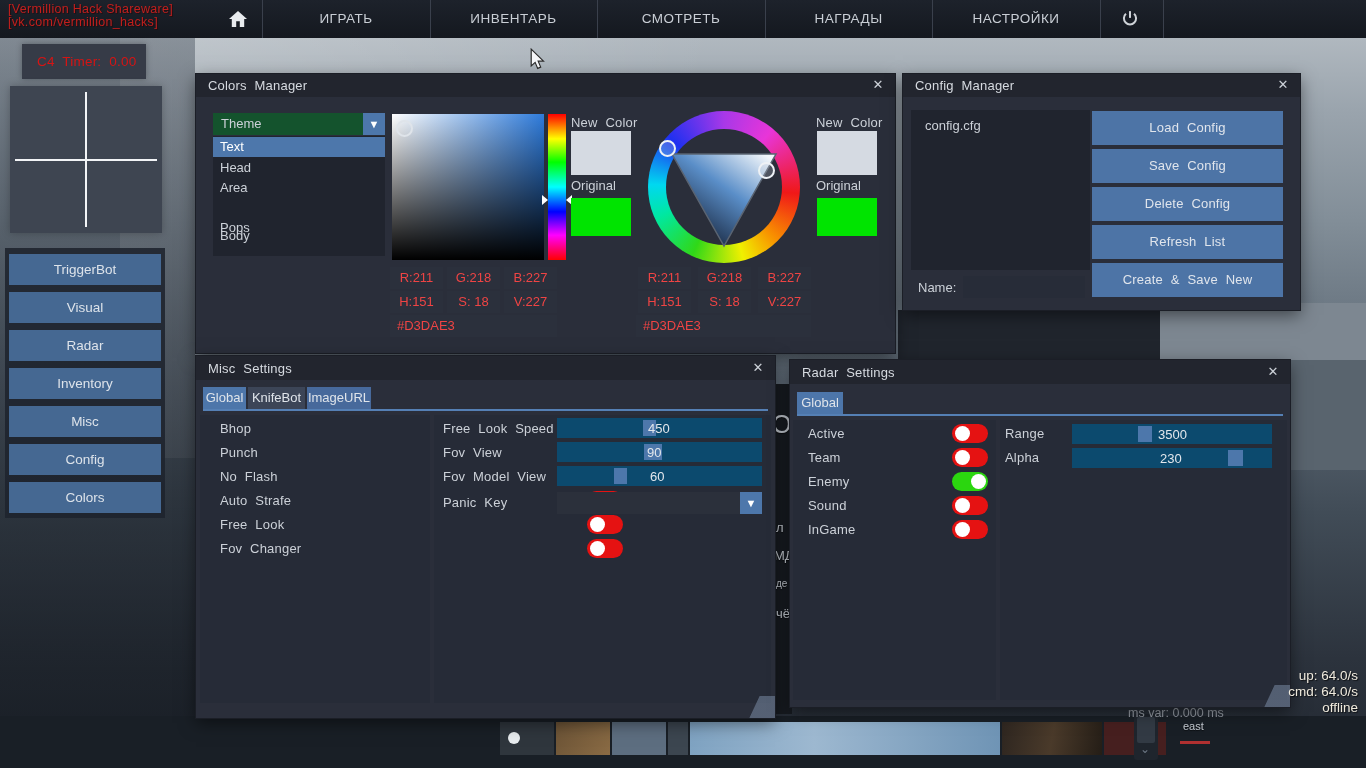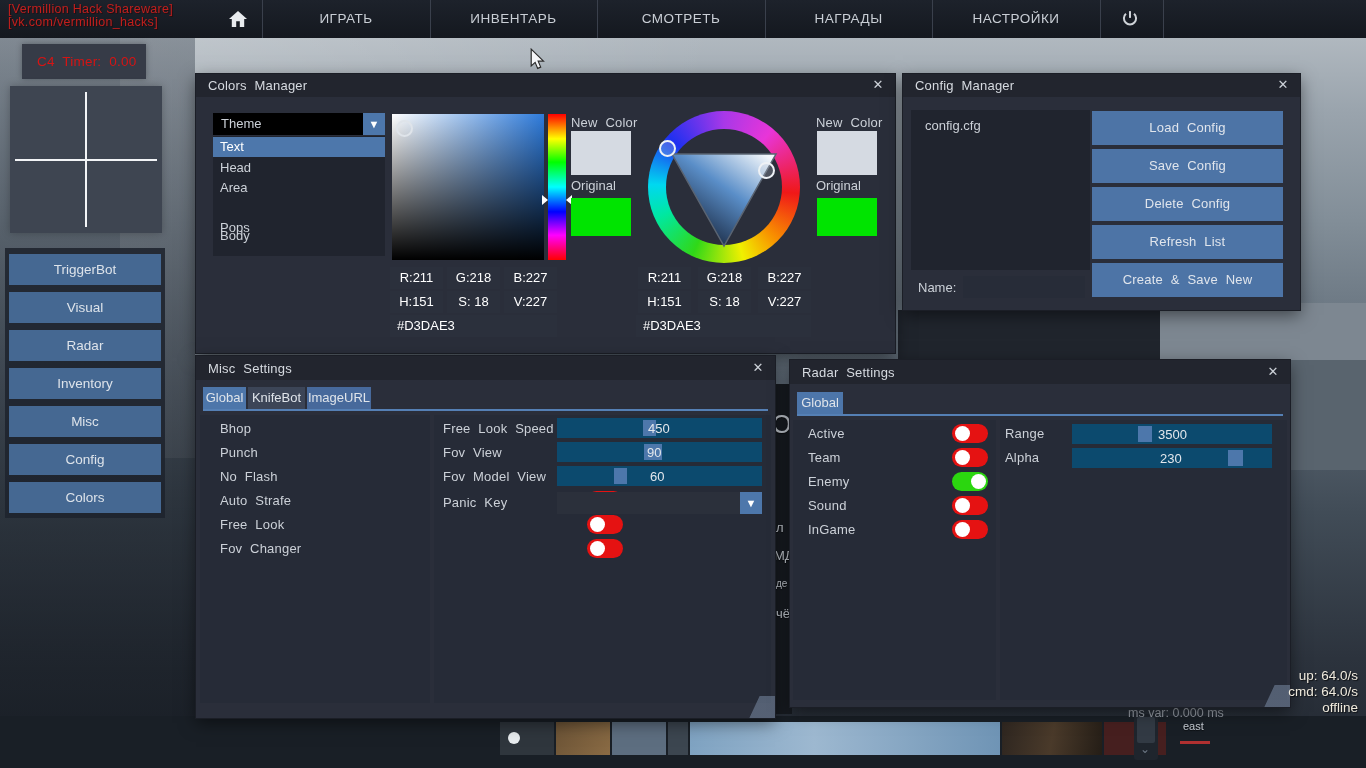--- a/index.html
+++ b/index.html
@@ -41,21 +41,21 @@
   .sbtn{left:4px;width:152px;height:31px;line-height:31px;text-align:center;background:#456892;
     color:#dde3ea;font-size:13.5px;cursor:pointer;}
 
   
   .panel{background:#2a2e3a;box-shadow:0 0 0 1px #1b1e26,0 5px 16px rgba(0,0,0,.5);}
   .phead{left:0;top:0;right:0;height:23px;background:#22252e;}
   .ptitle{left:12px;top:4px;color:#d6dae0;}
   .pclose{top:3px;right:9px;width:16px;height:16px;color:#ccd1d8;font-size:13px;cursor:pointer;text-align:center;line-height:16px;}
   .ibox{background:#262b37;}
   .dbox{background:#20242e;}
-  .vbox{background:#2b303c;height:22px;line-height:22px;text-align:center;color:#ffffff;}
+  .vbox{background:#2b303c;height:22px;line-height:22px;text-align:center;color:#ef4444;}
   .bluebtn{background:#4d74a6;color:#e0e5ec;text-align:center;cursor:pointer;}
   .tab{top:31px;height:22px;line-height:22px;text-align:center;cursor:pointer;color:#dfe4ea;}
   .tabline{height:2px;background:#5580b5;}
 
   .tgl{width:36px;height:19px;border-radius:10px;cursor:pointer;}
   .tgl.on{background:#2bd60f;}
   .tgl.off{background:#e51212;}
   .tgl i{position:absolute;top:2px;width:15px;height:15px;border-radius:50%;background:#fff;}
   .tgl.on i{right:2px;}
   .tgl.off i{left:3px;}
@@ -168,21 +168,21 @@
     <div class="abs sbtn" style="top:196px;">Config</div>
     <div class="abs sbtn" style="top:234px;">Colors</div>
   </div>
 
   <div class="abs panel" style="left:196px;top:74px;width:699px;height:279px;">
     <div class="abs phead">
       <div class="abs ptitle ws">Colors Manager</div>
       <div class="abs pclose">✕</div>
     </div>
 
-    <div class="abs" style="left:17px;top:39px;width:172px;height:22px;background:#000000;">
+    <div class="abs" style="left:17px;top:39px;width:172px;height:22px;background:#14532d;">
       <span class="abs lbl" style="left:8px;top:3px;">Theme</span>
       <span class="abs ddbtn" style="right:0;top:0;width:22px;height:22px;line-height:22px;font-size:11px;">▼</span>
     </div>
     <div class="abs dbox" style="left:17px;top:62px;width:172px;height:120px;">
       <div class="abs" style="left:0;top:1px;width:172px;height:20px;background:#4d77ab;color:#fff;line-height:20px;padding-left:7px;box-sizing:border-box;">Text</div>
       <div class="abs lbl" style="left:7px;top:22px;height:20px;line-height:20px;">Head</div>
       <div class="abs lbl" style="left:7px;top:42px;height:20px;line-height:20px;">Area</div>
       <div class="abs lbl" style="left:7px;top:62px;height:20px;line-height:20px;margin-top:28px;">Body</div>
       <div class="abs lbl" style="left:7px;top:82px;height:20px;line-height:20px;">Pops</div>
     </div>

